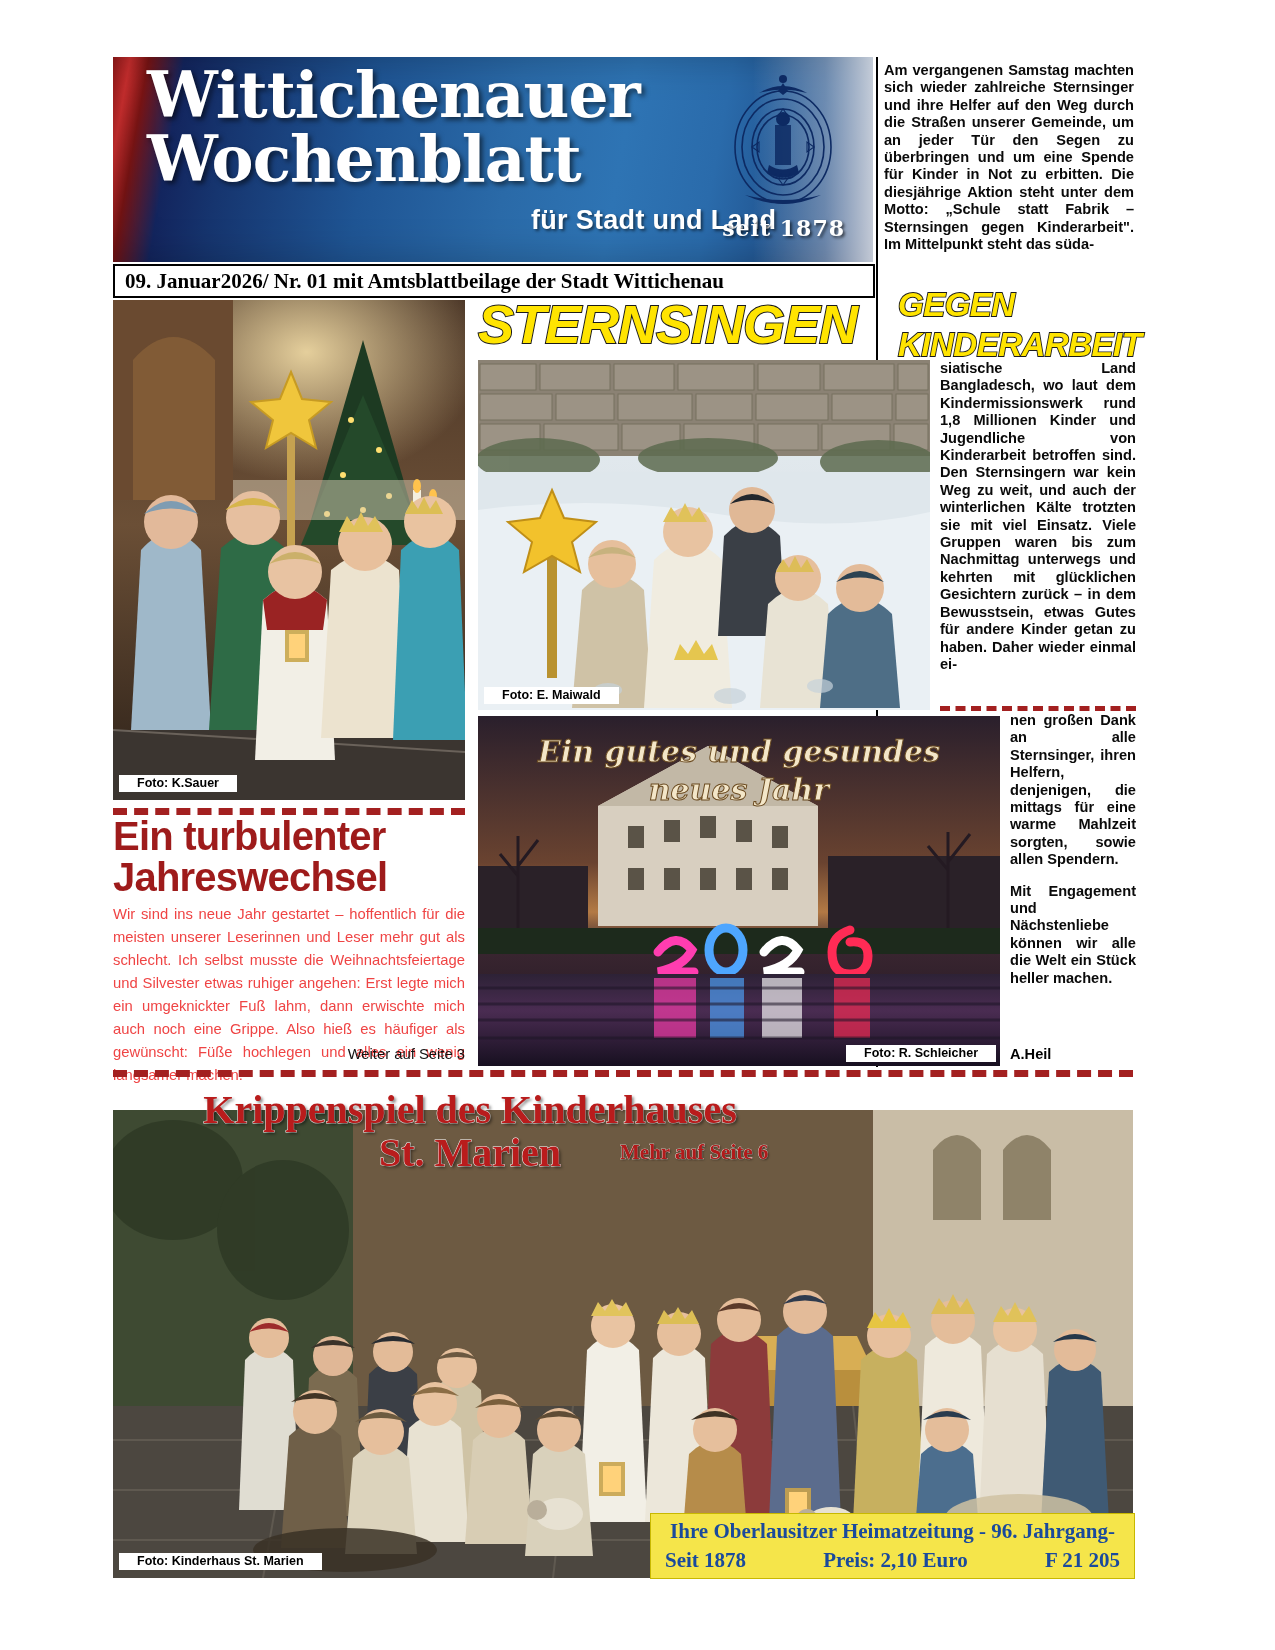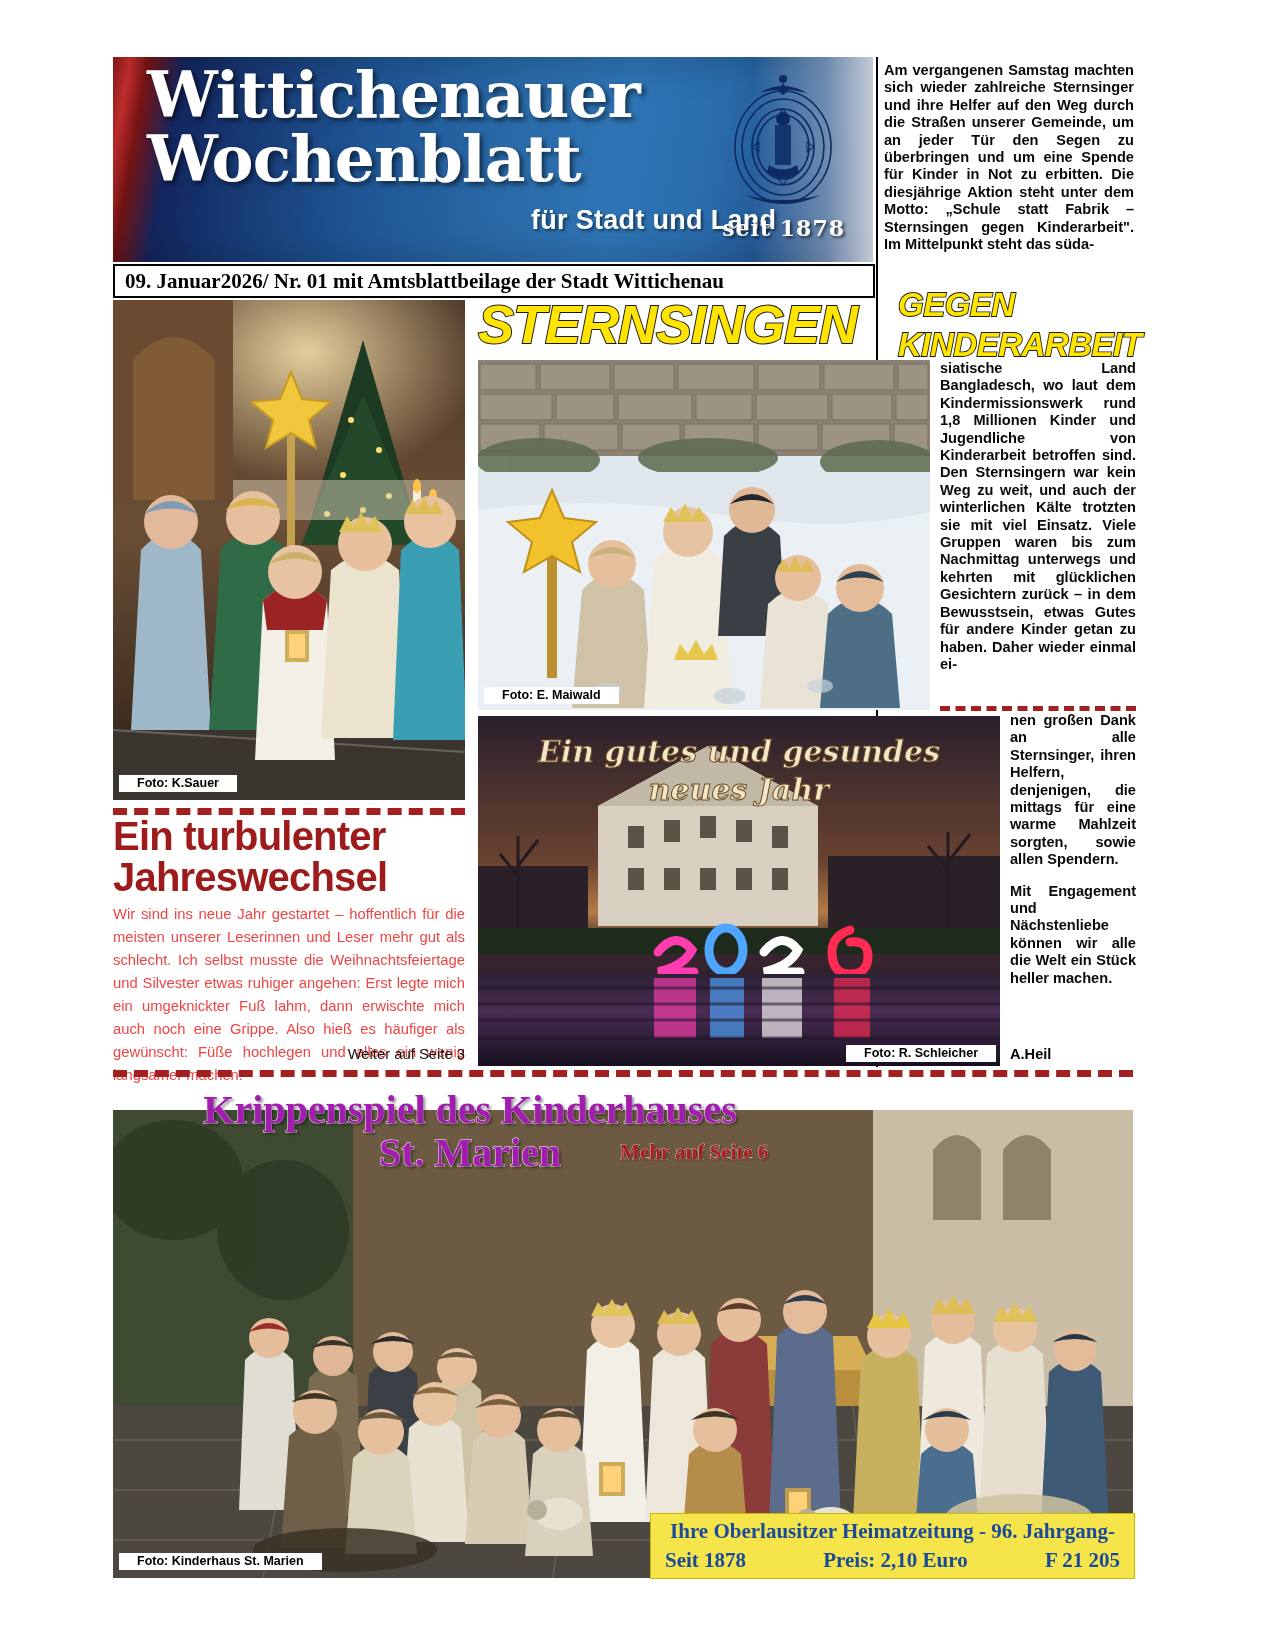--- a/index.html
+++ b/index.html
@@ -70,21 +70,21 @@
   .headline{position:absolute;left:113px;top:816px;width:360px;color:#9e1b1b;
     font-weight:700;font-size:40px;line-height:41px;letter-spacing:-0.8px;}
   .headline .ln{display:block;}
   .article-left{position:absolute;left:113px;top:903px;width:352px;font-size:14.8px;
     line-height:23px;color:#ef4444;text-align:justify;}
   .weiter{position:absolute;left:113px;top:1046px;width:352px;text-align:right;font-size:14.8px;color:#111;}
 
   
   .krip-title{position:absolute;left:140px;top:1088px;width:660px;text-align:center;z-index:8;
     font-family:"Liberation Serif",serif;font-weight:700;font-size:40px;line-height:43px;
-    color:#a21caf;-webkit-text-stroke:1px #ffffff;paint-order:stroke fill;
+    color:#b91c1c;-webkit-text-stroke:1px #ffffff;paint-order:stroke fill;
     text-shadow:2px 2px 3px rgba(0,0,0,.45);}
   .krip-title .ln{display:block;}
   .krip-more{position:absolute;left:620px;top:1140px;z-index:9;font-family:"Liberation Serif",serif;
     font-weight:700;font-size:21px;color:#b21a1a;-webkit-text-stroke:.7px #fff;paint-order:stroke fill;
     text-shadow:1px 1px 2px rgba(0,0,0,.5);white-space:nowrap;}
 
   
   .footerbox{position:absolute;left:650px;top:1513px;width:483px;height:64px;background:#f5e54a;
     border:1px solid #c8b800;z-index:9;}
   .fb-l1{position:absolute;left:0;top:5px;width:100%;text-align:center;

